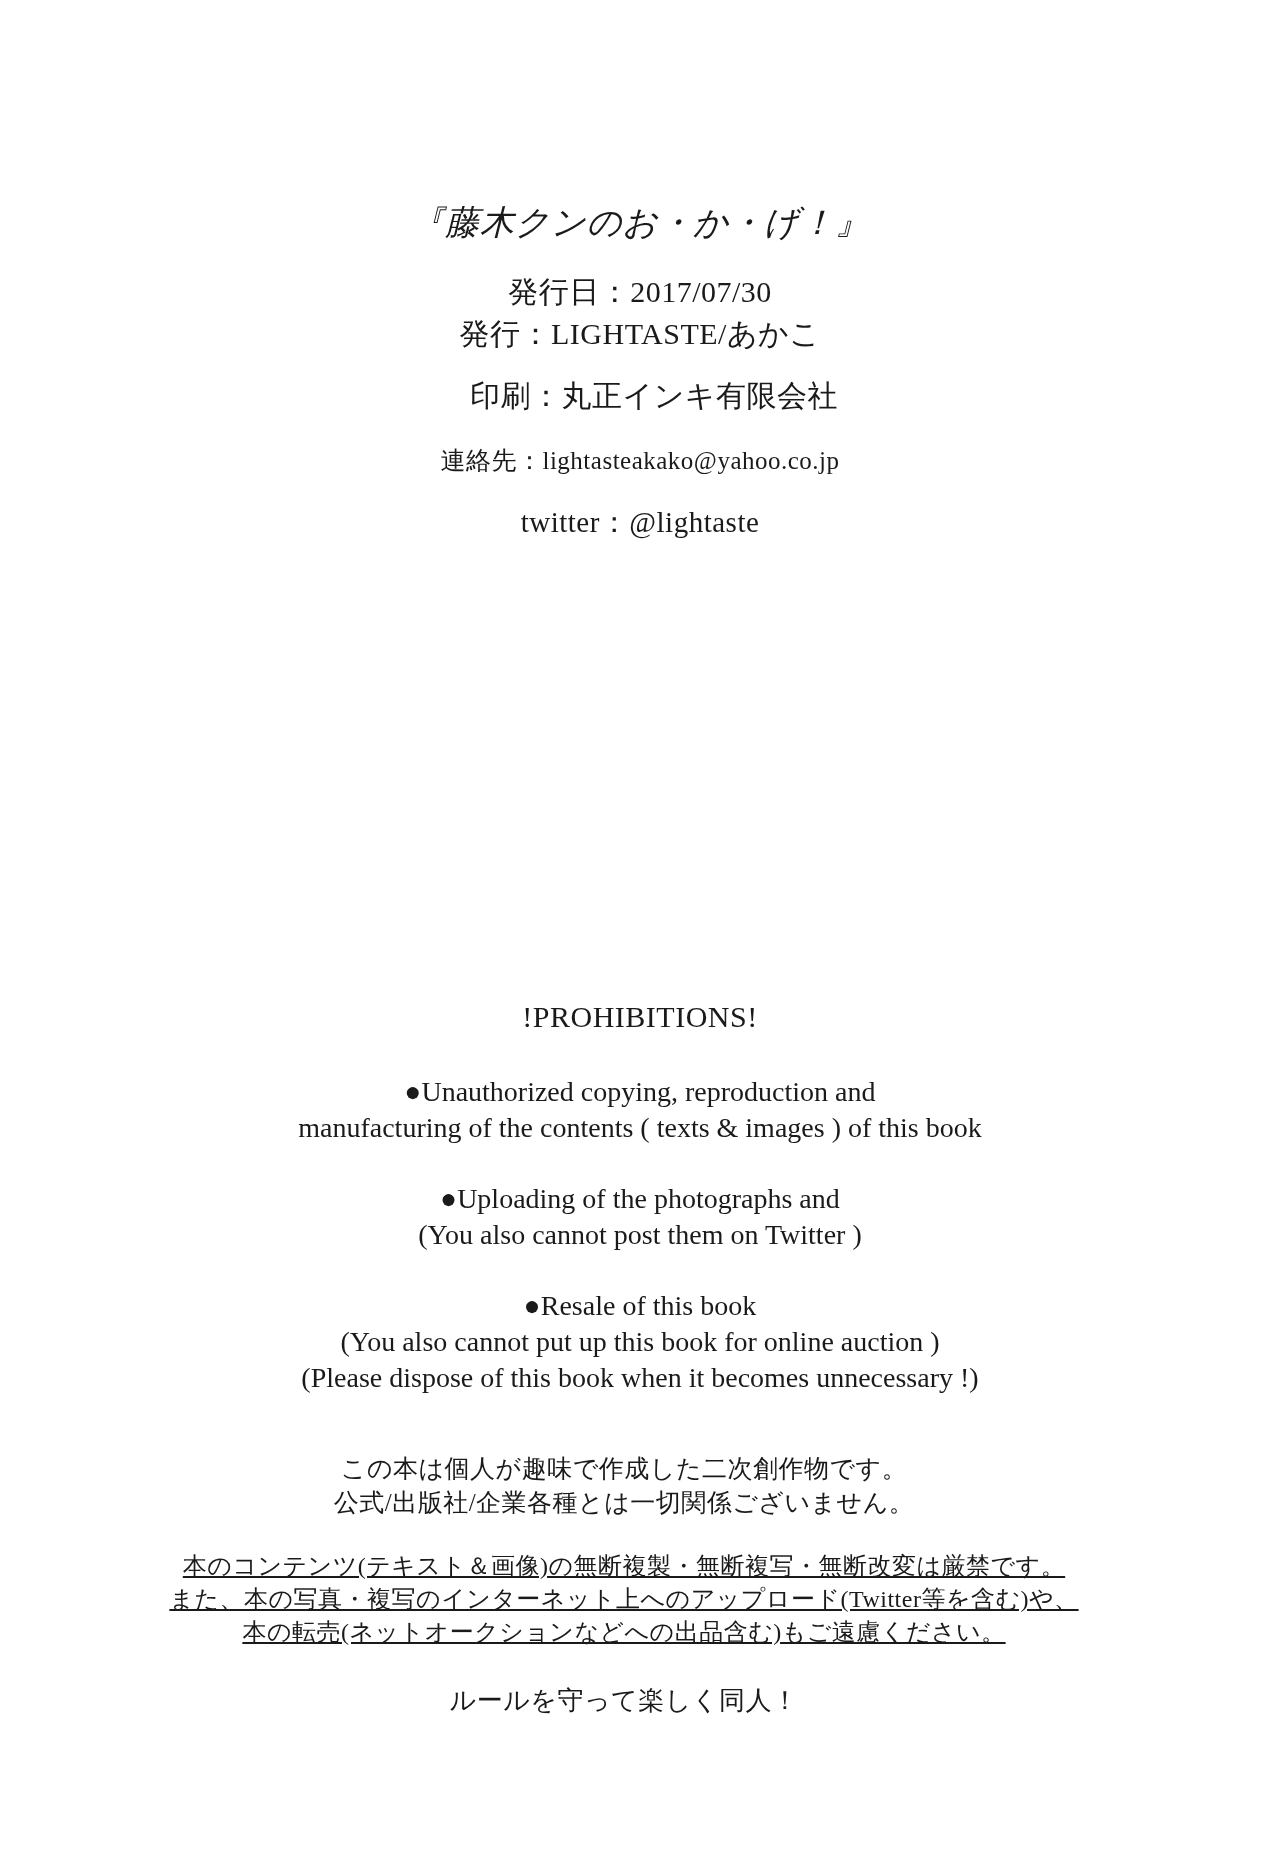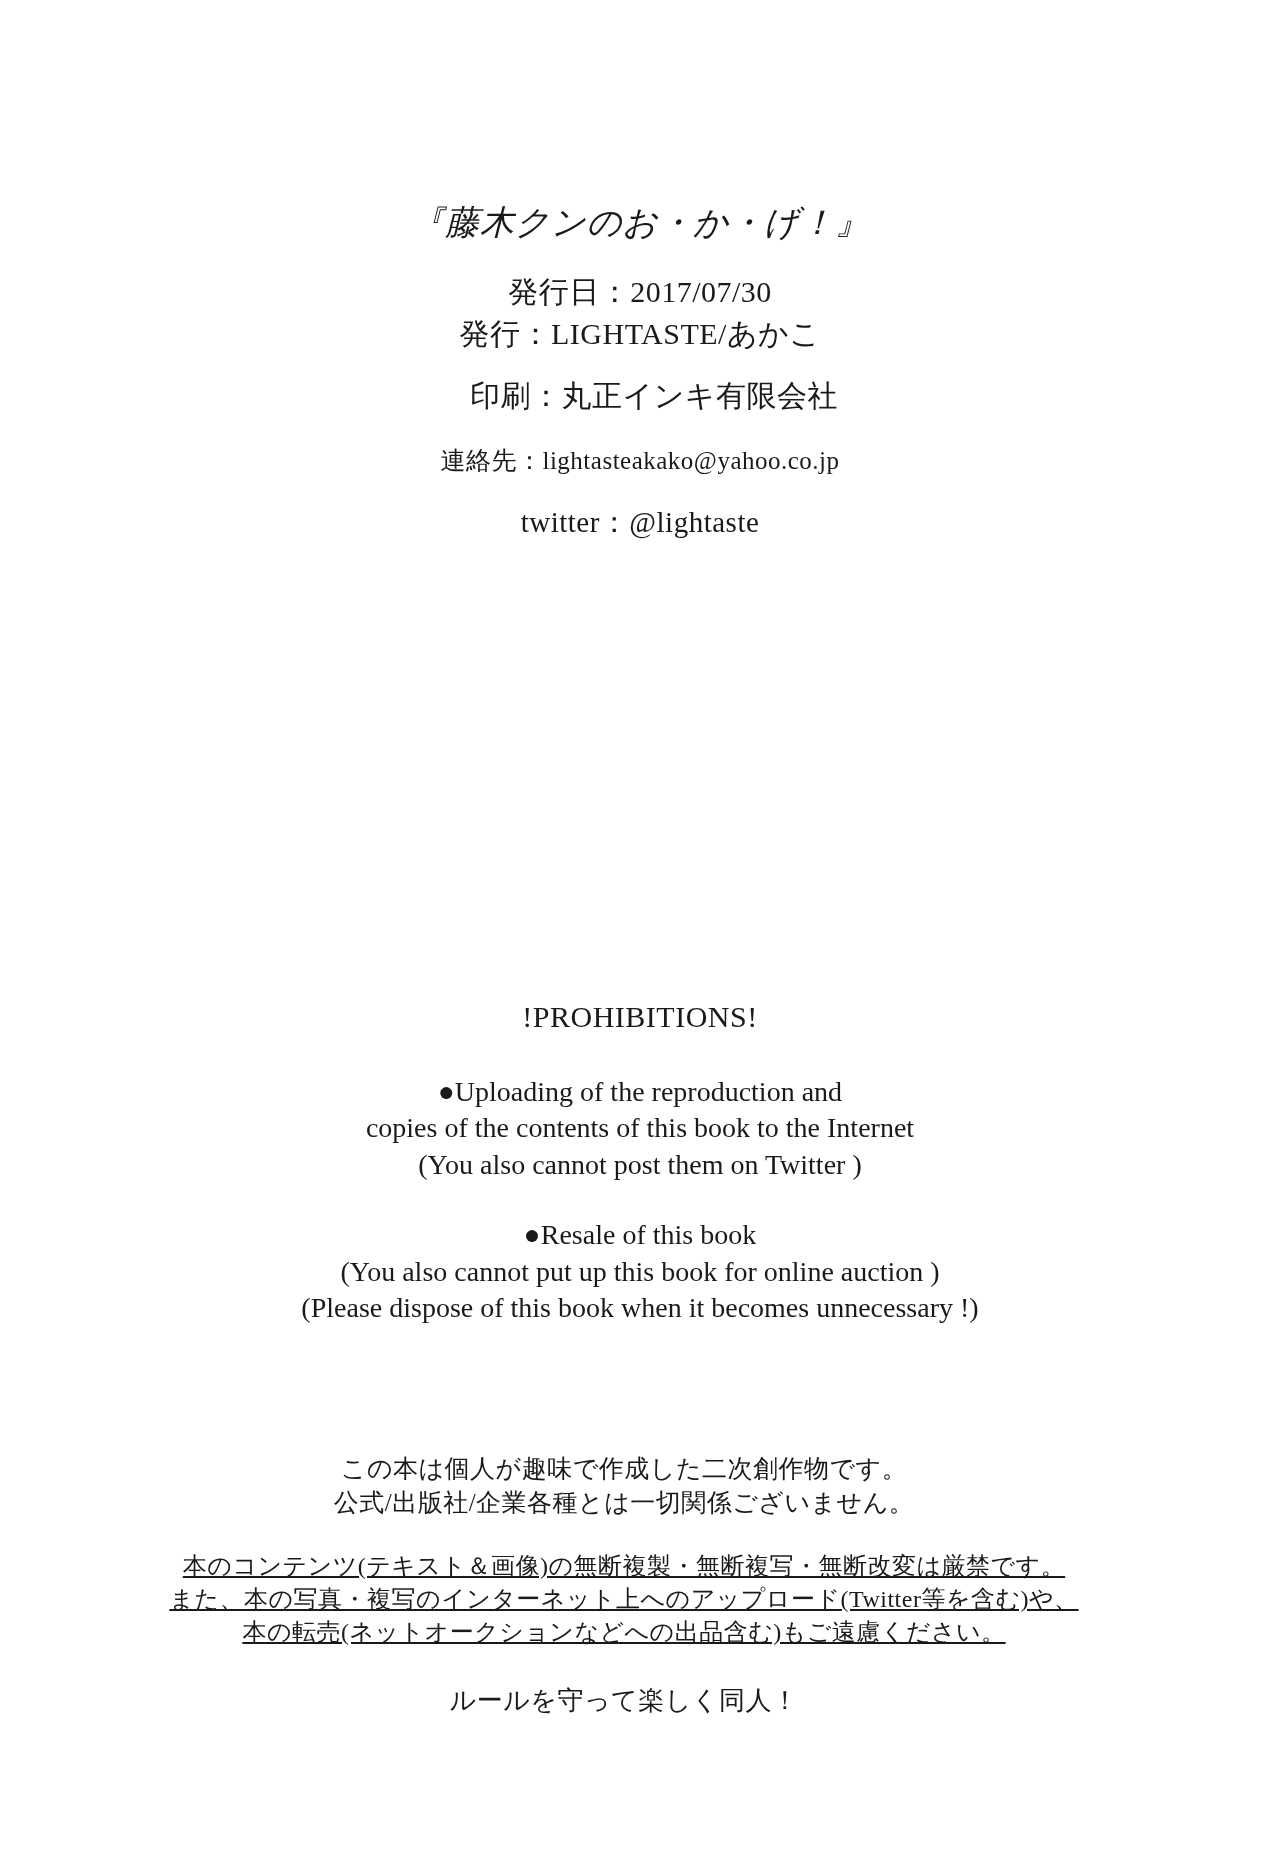--- a/index.html
+++ b/index.html
@@ -122,24 +122,27 @@
     <div class="line pub">発行日：2017/07/30</div>
     <div class="line pub">発行：LIGHTASTE/あかこ</div>
     <div class="line printer">印刷：丸正インキ有限会社</div>
     <div class="line contact">連絡先：lightasteakako@yahoo.co.jp</div>
     <div class="line twitter">twitter：@lightaste</div>
   </div>
 
   <div class="prohibitions">
     <div class="heading">!PROHIBITIONS!</div>
 
+    <div class="para">
+      <div>●Unauthorized copying, reproduction and</div>
+      <div>manufacturing of the contents ( texts &amp; images ) of this book</div>
+    </div>
 
     <div class="para">
-      <div>●Uploading of the reproduction and</div>
-      <div>copies of the contents of this book to the Internet</div>
+      <div>●Uploading of the photographs and</div>
       <div>(You also cannot post them on Twitter )</div>
     </div>
 
     <div class="para">
       <div>●Resale of this book</div>
       <div>(You also cannot put up this book for online auction )</div>
       <div>(Please dispose of this book when it becomes unnecessary !)</div>
     </div>
   </div>
 

